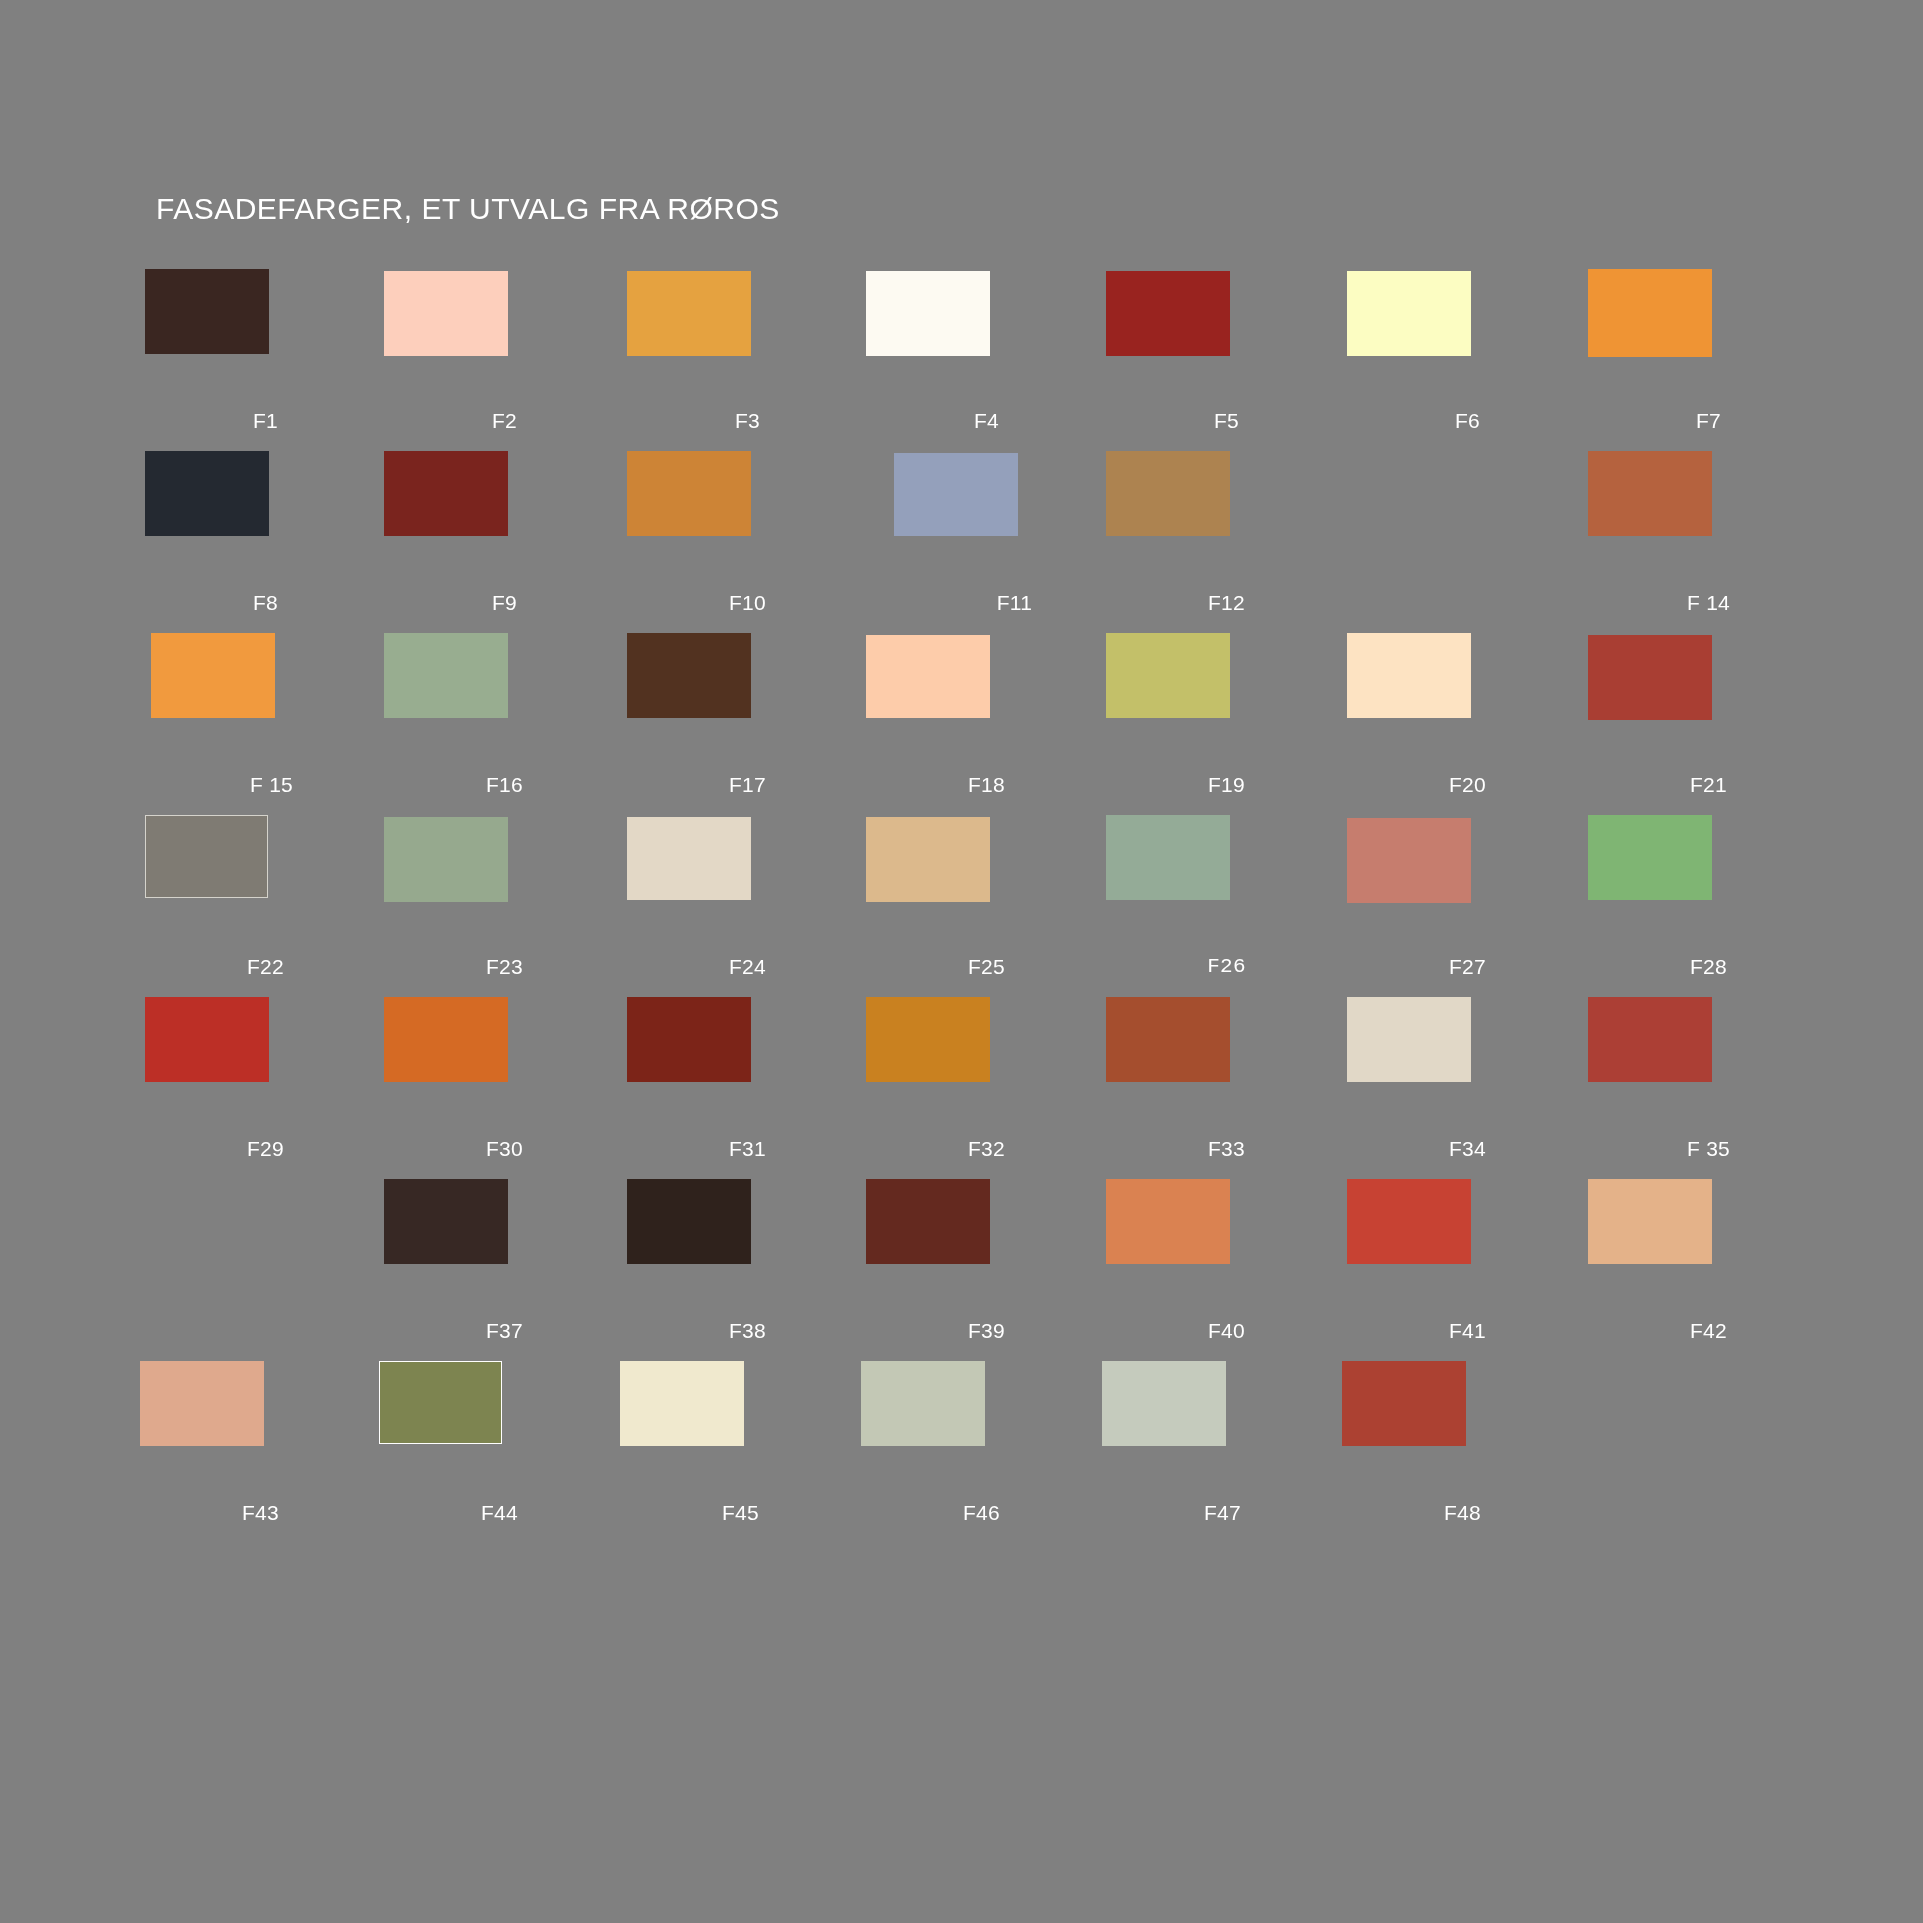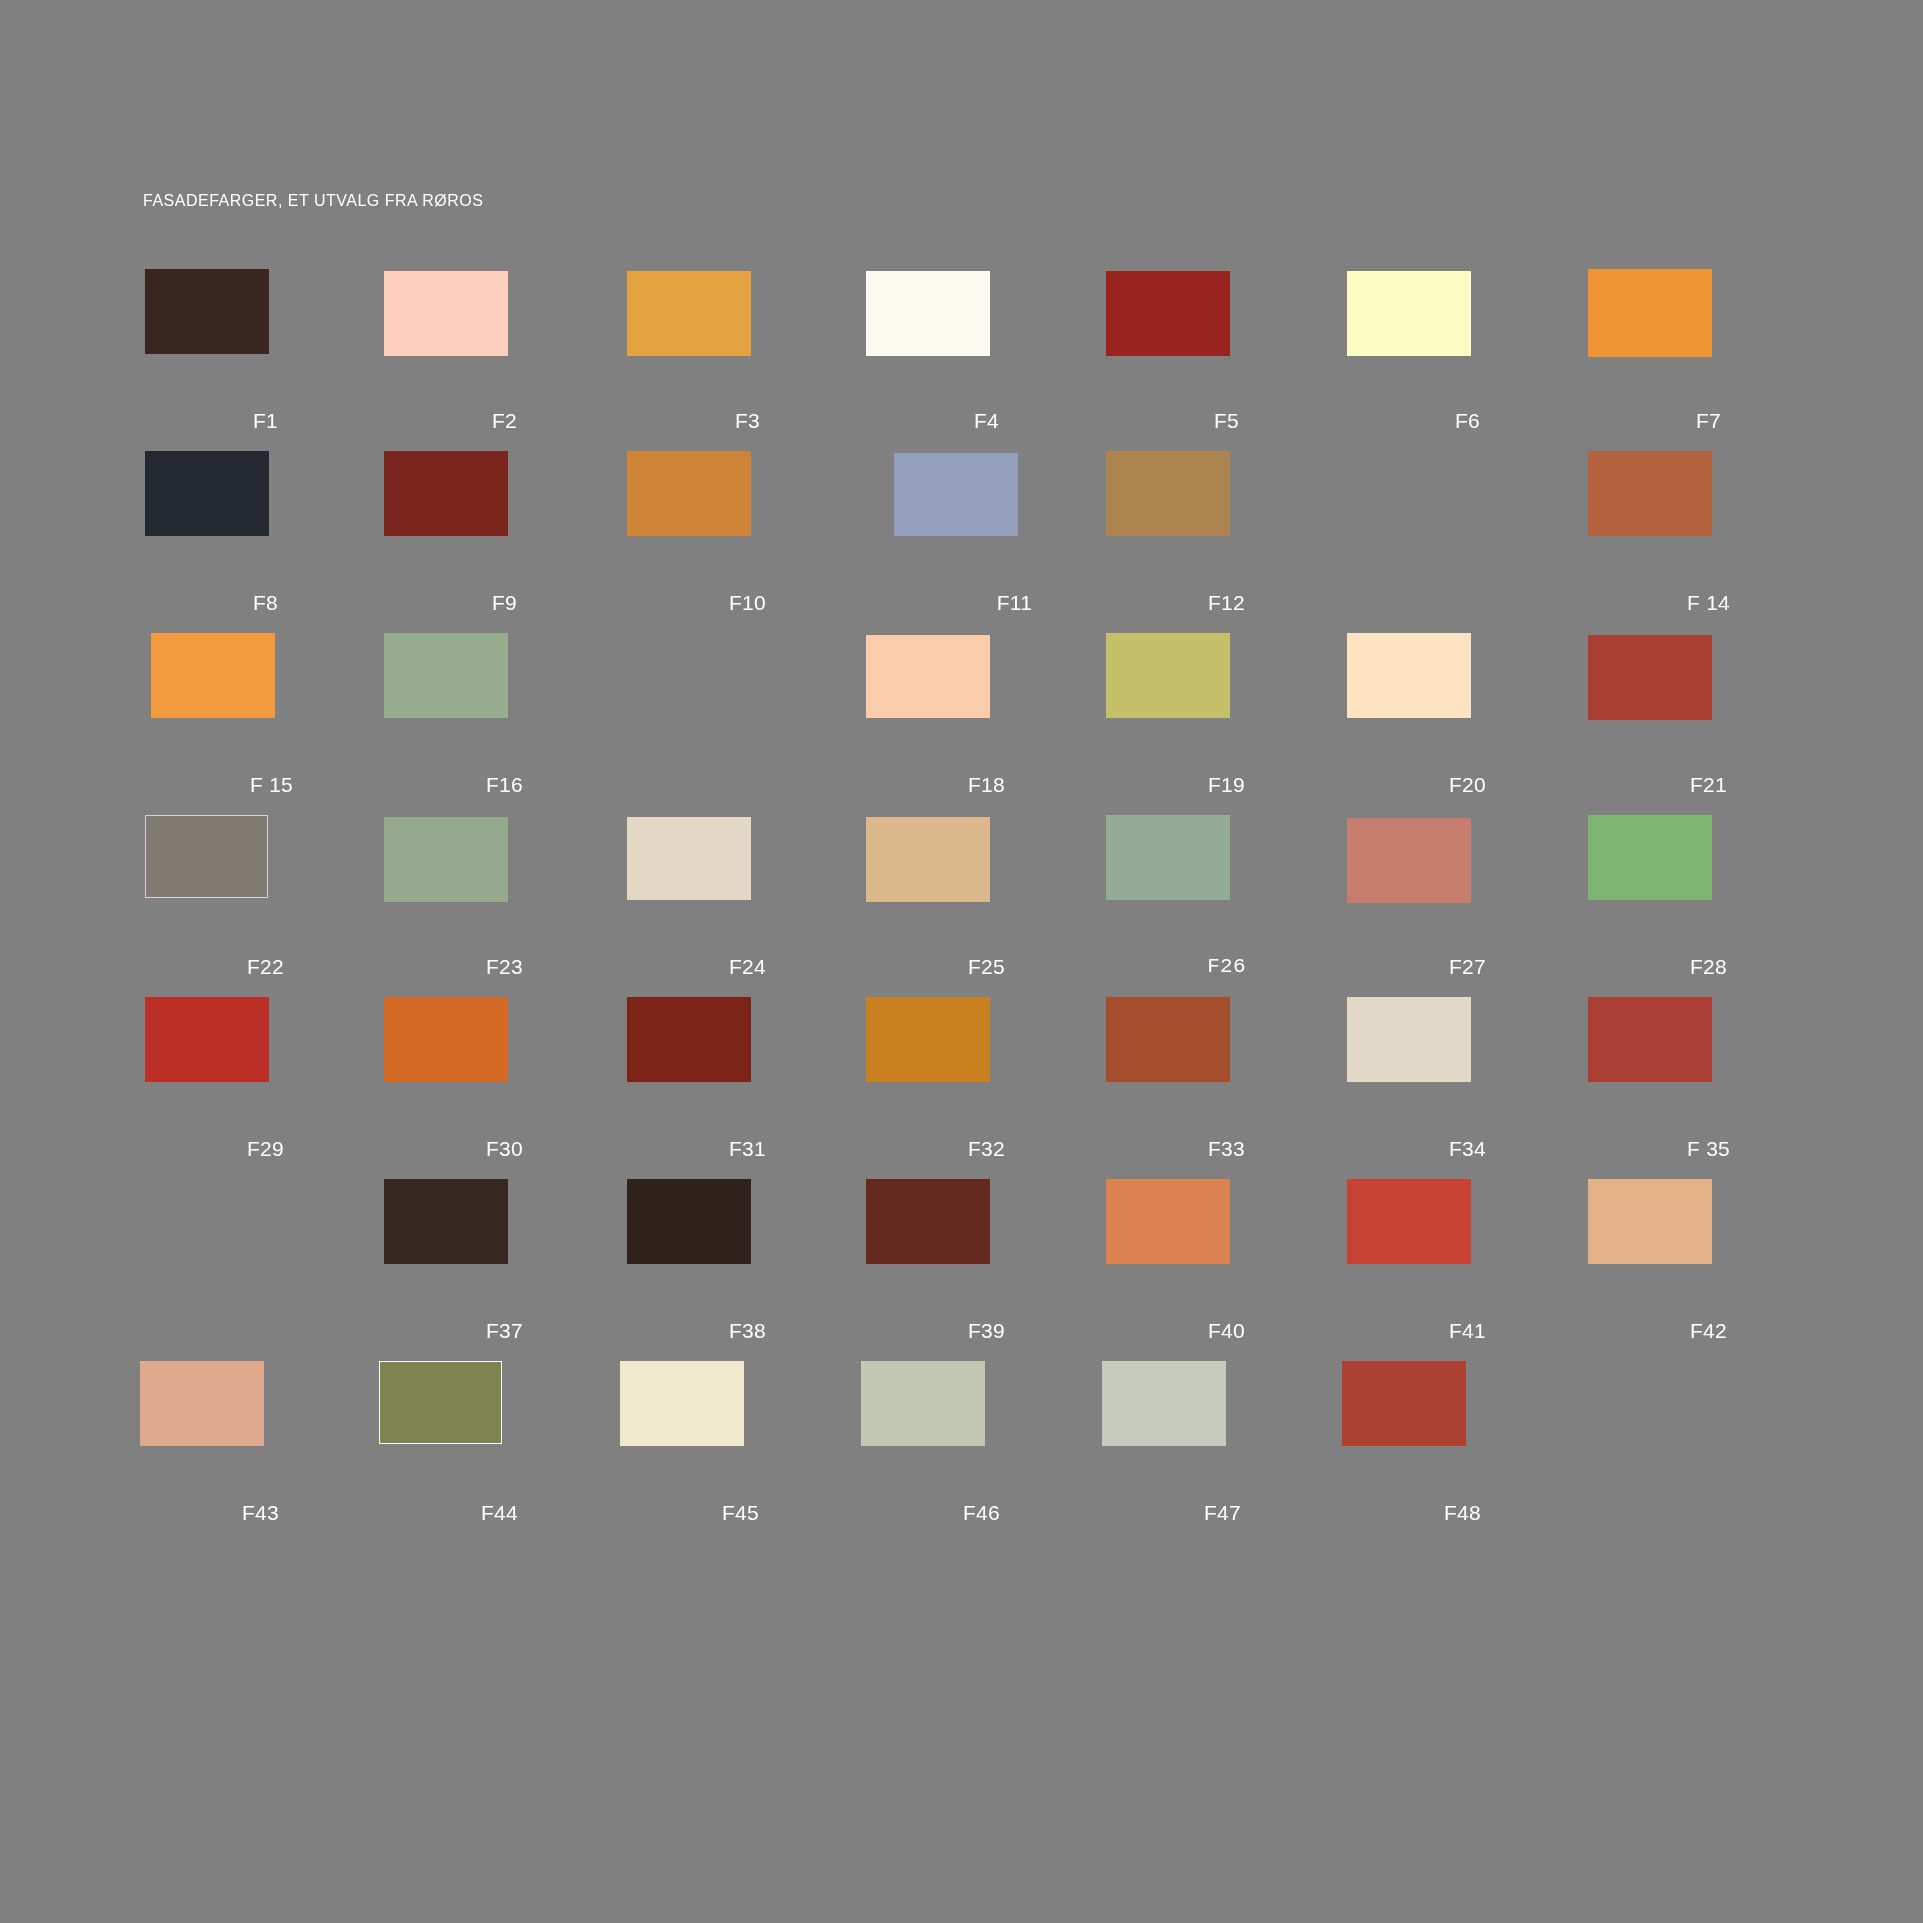--- a/index.html
+++ b/index.html
@@ -10,23 +10,23 @@
     width: 1923px;
     height: 1923px;
     background: #808080;
     font-family: "Liberation Sans", sans-serif;
     overflow: hidden;
     position: relative;
   }
 
   #page-title {
     position: absolute;
-    left: 143px;
+    left: 156px;
     top: 192px;
-    font-size: 16px;
+    font-size: 30px;
     letter-spacing: 0.5px;
     color: #ffffff;
     font-weight: 400;
     white-space: nowrap;
   }
 
   #palette-grid {
     position: absolute;
     left: 0;
     top: 269px;
@@ -128,20 +128,24 @@
     </div>
     <div class="swatch-row">
       <div class="swatch-cell" style="left: 151px;">
         <div class="swatch-chip" style="background: rgb(241, 154, 62); width: 124px; height: 85px; top: 0px;"></div>
         <div class="swatch-label">F 15</div>
       </div>
       <div class="swatch-cell" style="left: 384px;">
         <div class="swatch-chip" style="background: rgb(152, 173, 144); width: 124px; height: 85px; top: 0px;"></div>
         <div class="swatch-label">F16</div>
       </div>
+      <div class="swatch-cell" style="left: 627px;">
+        <div class="swatch-chip" style="background: rgb(82, 50, 32); width: 124px; height: 85px; top: 0px;"></div>
+        <div class="swatch-label">F17</div>
+      </div>
       <div class="swatch-cell" style="left: 866px;">
         <div class="swatch-chip" style="background: rgb(253, 204, 170); width: 124px; height: 83px; top: 1.6px;"></div>
         <div class="swatch-label">F18</div>
       </div>
       <div class="swatch-cell" style="left: 1106px;">
         <div class="swatch-chip" style="background: rgb(195, 192, 105); width: 124px; height: 85px; top: 0px;"></div>
         <div class="swatch-label">F19</div>
       </div>
       <div class="swatch-cell" style="left: 1347px;">
         <div class="swatch-chip" style="background: rgb(253, 227, 194); width: 124px; height: 85px; top: 0px;"></div>

